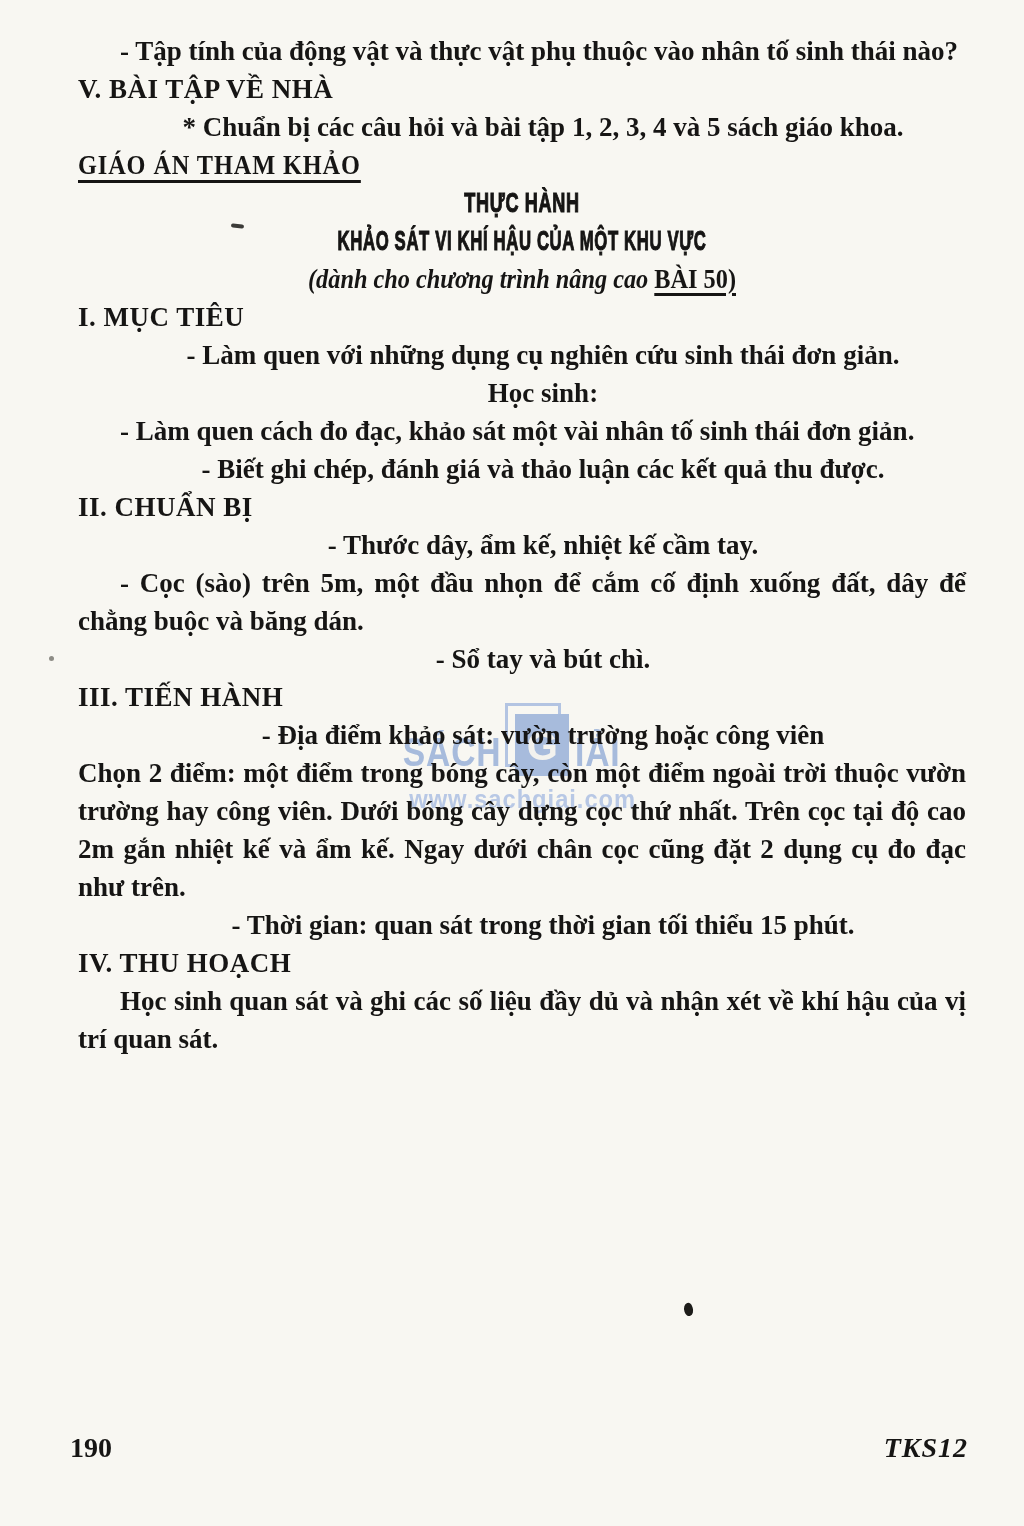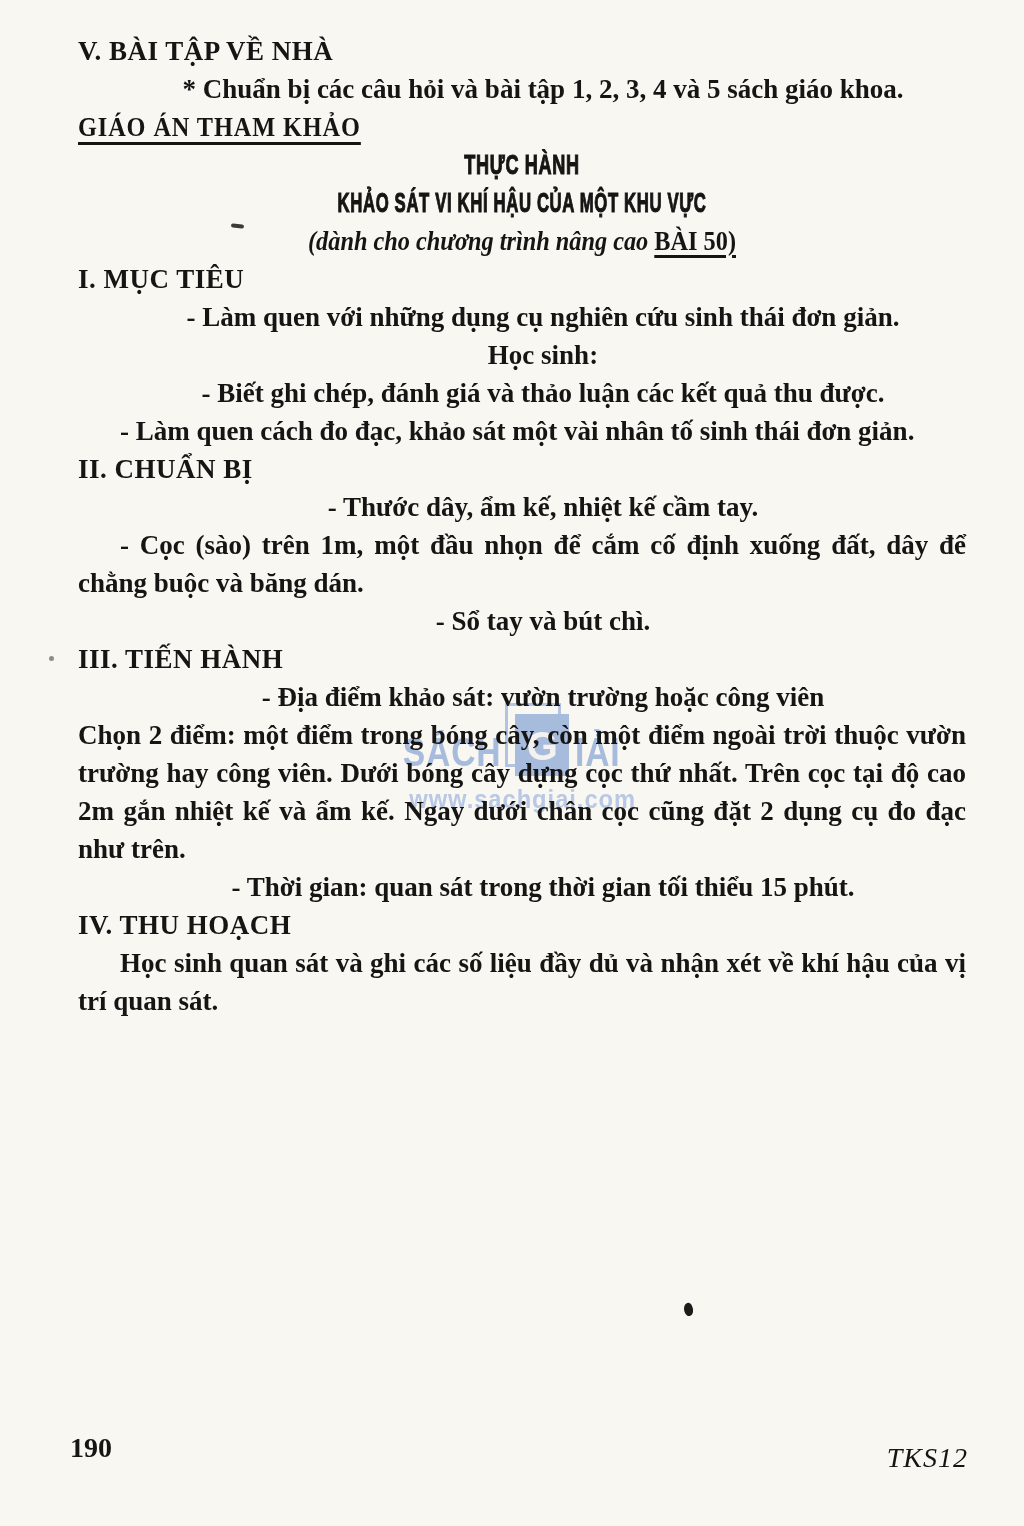--- a/index.html
+++ b/index.html
@@ -57,21 +57,21 @@
   }
   .wm-logo .front span {
     color:#f3f2ee; font-size:40px; font-weight:700; line-height:1; transform:translateY(1px);
   }
   .wm-url {
     margin-top:9px; text-align:center; font-size:25px; letter-spacing:1px;
     color:#b8c8e5; transform:scaleX(0.95); white-space:nowrap;
   }
   
   .footer-left  { position:absolute; left:70px;  top:1432px; font-size:28px; font-weight:700; z-index:2;text-align:center; }
-  .footer-right { position:absolute; right:56px; top:1432px; font-size:28px; font-weight:400; font-style:italic; z-index:2; letter-spacing:1px;margin-top:10px; }
+  .footer-right { position:absolute; right:56px; top:1432px; font-size:28px; font-weight:700; font-style:italic; z-index:2; letter-spacing:1px; }
   
   .art { position:absolute; z-index:1; }
   .art-dash { left:231px; top:224px; width:13px; height:4px; background:#3c3b38; transform:rotate(6deg); border-radius:2px; }
   .art-dot  { left:49px;  top:656px; width:5px;  height:5px; background:#8d8c86; border-radius:50%; }
   .art-blob { left:684px; top:1303px; width:9px; height:13px; background:#1d1c1a; border-radius:60% 40% 55% 45%; transform:rotate(-18deg); }
 </style>
 </head>
 <body>
 
 <div class="page">
@@ -89,37 +89,38 @@
     </div>
     <div class="wm-url">www.sachgiai.com</div>
   </div>
 
   <div class="art art-dash"></div>
   <div class="art art-dot"></div>
   <div class="art art-blob"></div>
 
   <div class="content">
 
+    <p class="ind jst">- Tập tính của động vật và thực vật phụ thuộc vào nhân tố sinh thái nào?</p>
     <p class="h">V. BÀI TẬP VỀ NHÀ</p>
     <p class="ind one">* Chuẩn bị các câu hỏi và bài tập 1, 2, 3, 4 và 5 sách giáo khoa.</p>
 
     <p class="h kicker">GIÁO ÁN THAM KHẢO</p>
     <p class="sans t1">THỰC HÀNH</p>
     <p class="sans t2">KHẢO SÁT VI KHÍ HẬU CỦA MỘT KHU VỰC</p>
     <p class="sub"><span>(dành cho chương trình nâng cao </span><span class="ref">BÀI 50)</span></p>
 
     <p class="h mt-sec">I. MỤC TIÊU</p>
     <p class="ind one">- Làm quen với những dụng cụ nghiên cứu sinh thái đơn giản.</p>
     <p class="ind">Học sinh:</p>
+    <p class="ind jst">- Làm quen cách đo đạc, khảo sát một vài nhân tố sinh thái đơn giản.</p>
     <p class="ind one">- Biết ghi chép, đánh giá và thảo luận các kết quả thu được.</p>
-    <p class="ind jst">- Làm quen cách đo đạc, khảo sát một vài nhân tố sinh thái đơn giản.</p>
 
     <p class="h">II. CHUẨN BỊ</p>
     <p class="ind one">- Thước dây, ẩm kế, nhiệt kế cầm tay.</p>
-    <p class="ind jst">- Cọc (sào) trên 1m, một đầu nhọn để cắm cố định xuống đất, dây để chằng buộc và băng dán.</p>
+    <p class="ind jst">- Cọc (sào) trên 5m, một đầu nhọn để cắm cố định xuống đất, dây để chằng buộc và băng dán.</p>
     <p class="ind one">- Sổ tay và bút chì.</p>
 
     <p class="h">III. TIẾN HÀNH</p>
     <p class="ind one">- Địa điểm khảo sát: vườn trường hoặc công viên</p>
     <p class="jst">Chọn 2 điểm: một điểm trong bóng cây, còn một điểm ngoài trời thuộc vườn trường hay công viên. Dưới bóng cây dựng cọc thứ nhất. Trên cọc tại độ cao 2m gắn nhiệt kế và ẩm kế. Ngay dưới chân cọc cũng đặt 2 dụng cụ đo đạc như trên.</p>
     <p class="ind one">- Thời gian: quan sát trong thời gian tối thiểu 15 phút.</p>
 
     <p class="h">IV. THU HOẠCH</p>
     <p class="ind jst">Học sinh quan sát và ghi các số liệu đầy dủ và nhận xét về khí hậu của vị trí quan sát.</p>
 

